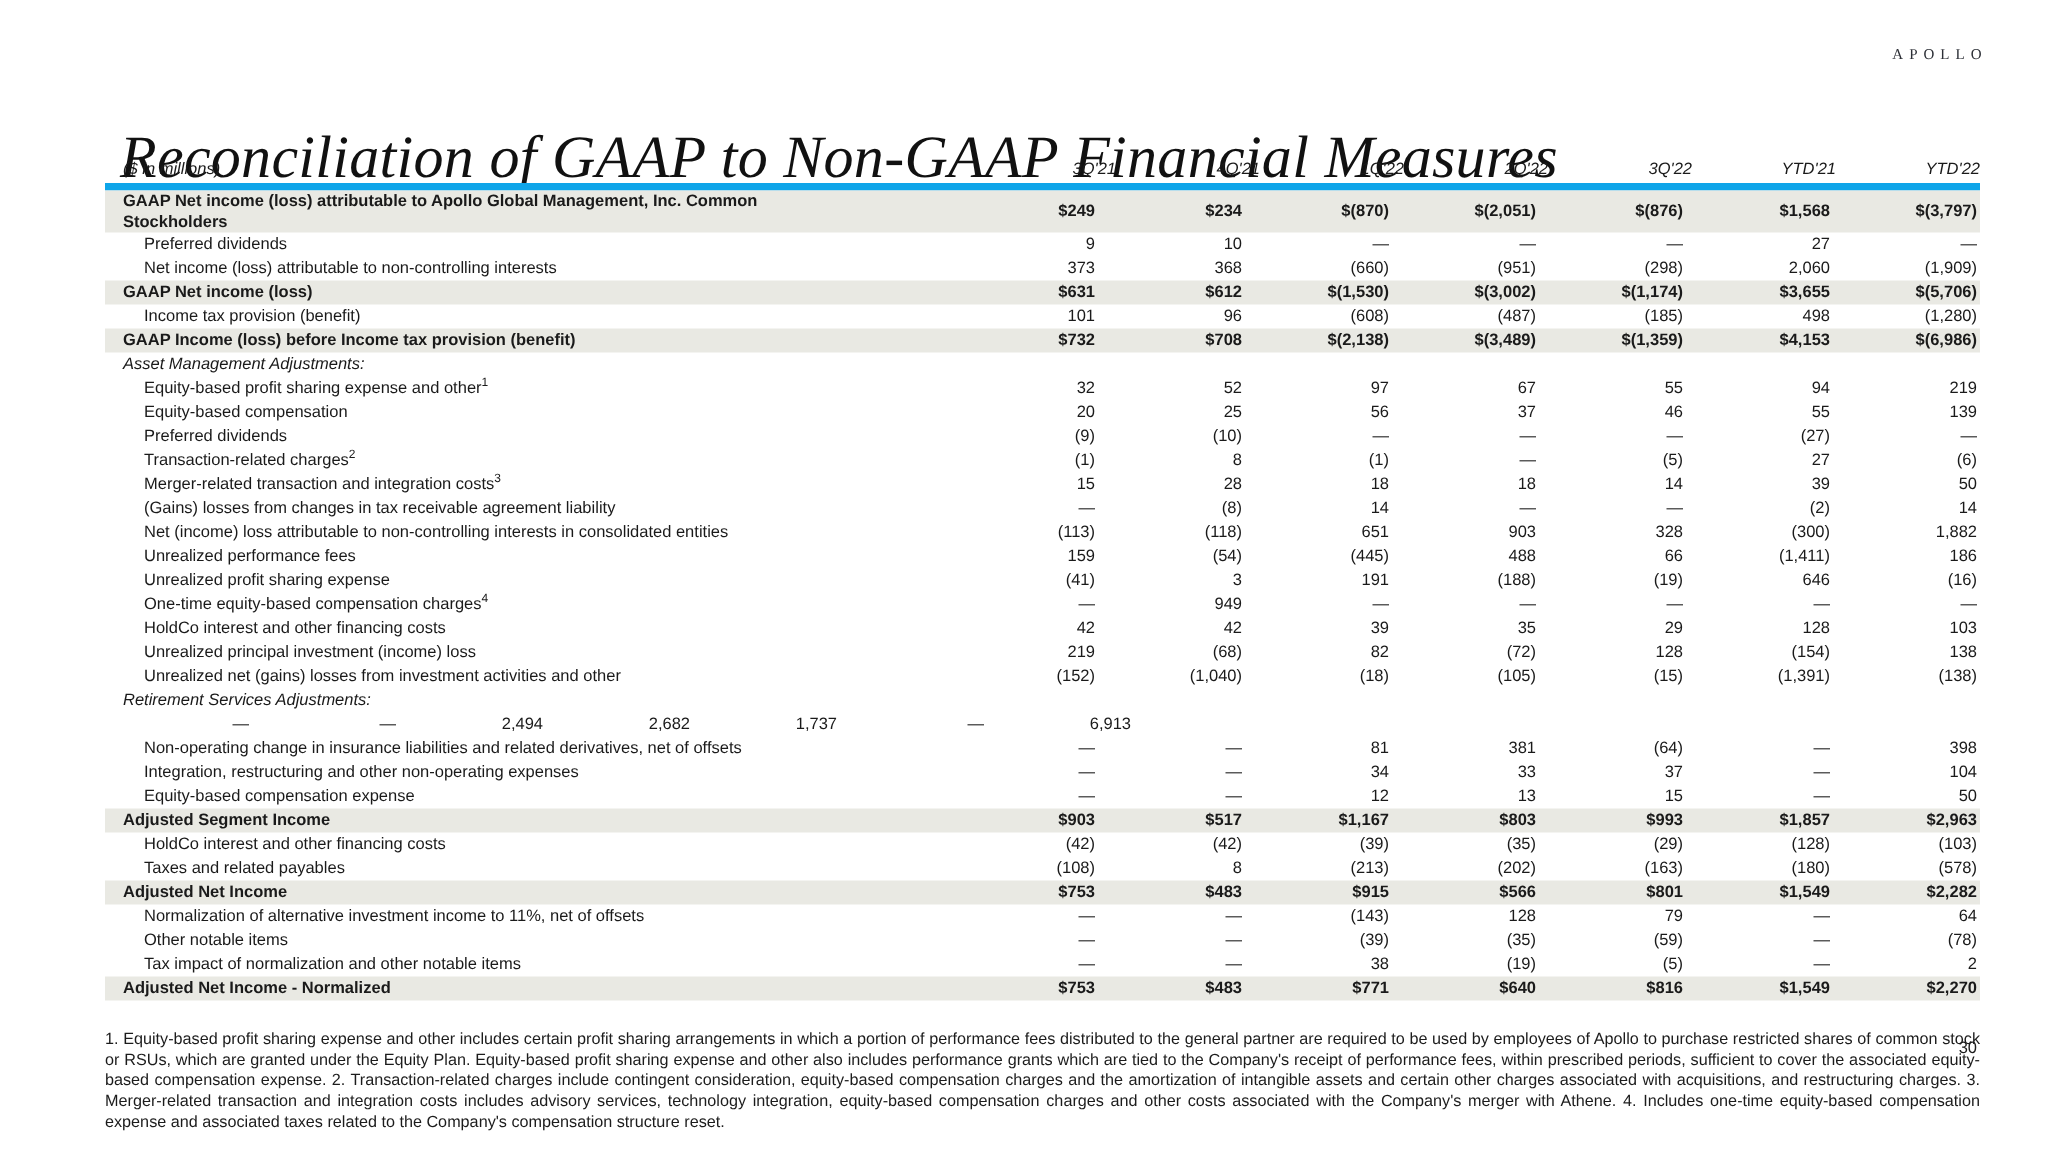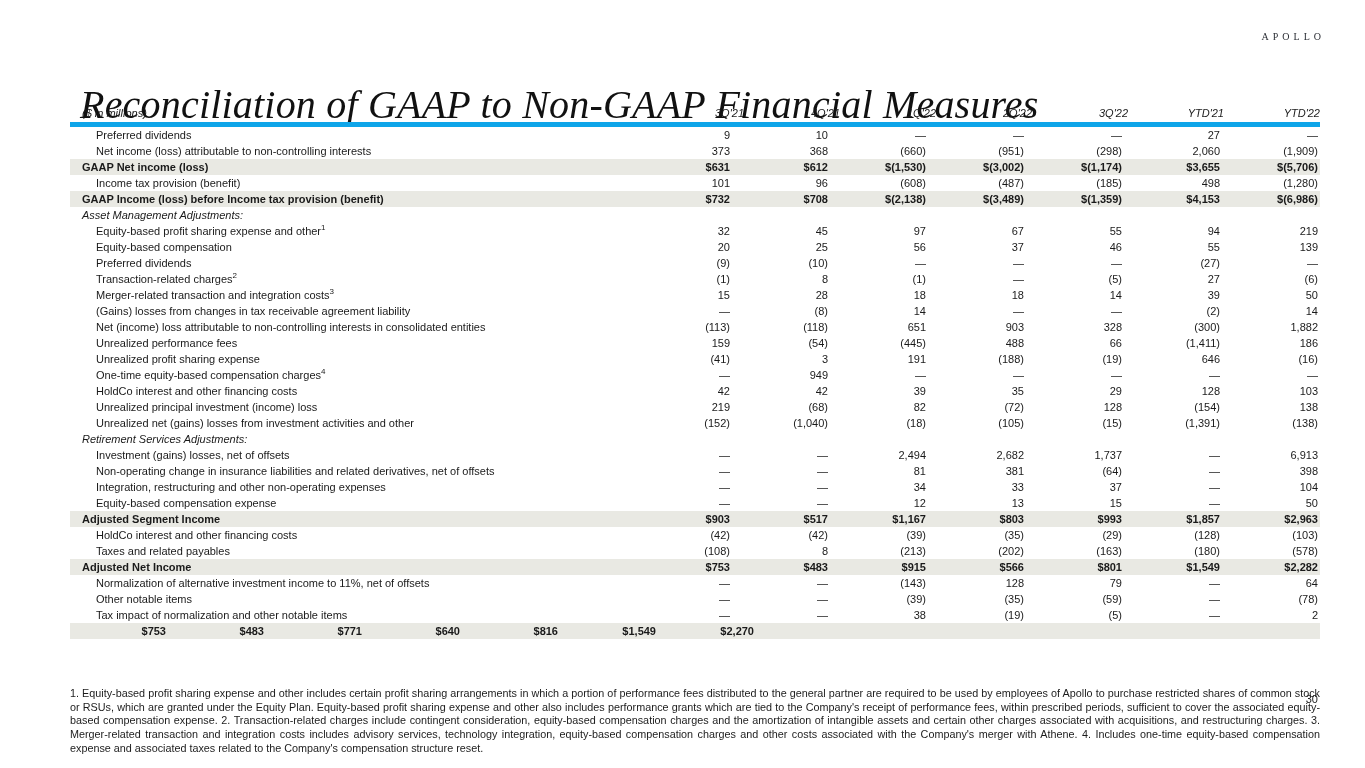--- a/index.html
+++ b/index.html
@@ -55,20 +55,30 @@
     <div class="frow head">
       <div class="flabel">($ in millions)</div>
       <div class="fcol colhead">3Q'21</div>
       <div class="fcol colhead">4Q'21</div>
       <div class="fcol colhead">1Q'22</div>
       <div class="fcol colhead">2Q'22</div>
       <div class="fcol colhead">3Q'22</div>
       <div class="fcol colhead">YTD'21</div>
       <div class="fcol colhead">YTD'22</div>
     </div>
+    <div class="frow total">
+      <div class="flabel">GAAP Net income (loss) attributable to Apollo Global Management, Inc. Common Stockholders</div>
+      <div class="fcol">$249</div>
+      <div class="fcol">$234</div>
+      <div class="fcol">$(870)</div>
+      <div class="fcol">$(2,051)</div>
+      <div class="fcol">$(876)</div>
+      <div class="fcol">$1,568</div>
+      <div class="fcol">$(3,797)</div>
+    </div>
     <div class="frow item">
       <div class="flabel">Preferred dividends</div>
       <div class="fcol">9</div>
       <div class="fcol">10</div>
       <div class="fcol">—</div>
       <div class="fcol">—</div>
       <div class="fcol">—</div>
       <div class="fcol">27</div>
       <div class="fcol">—</div>
     </div>
@@ -111,21 +121,21 @@
       <div class="fcol">$(1,359)</div>
       <div class="fcol">$4,153</div>
       <div class="fcol">$(6,986)</div>
     </div>
     <div class="frow section">
       <div class="flabel">Asset Management Adjustments:</div>
     </div>
     <div class="frow item">
       <div class="flabel">Equity-based profit sharing expense and other<span class="sup">1</span></div>
       <div class="fcol">32</div>
-      <div class="fcol">45</div>
+      <div class="fcol">52</div>
       <div class="fcol">97</div>
       <div class="fcol">67</div>
       <div class="fcol">55</div>
       <div class="fcol">94</div>
       <div class="fcol">219</div>
     </div>
     <div class="frow item">
       <div class="flabel">Equity-based compensation</div>
       <div class="fcol">20</div>
       <div class="fcol">25</div>
@@ -242,21 +252,20 @@
       <div class="fcol">(18)</div>
       <div class="fcol">(105)</div>
       <div class="fcol">(15)</div>
       <div class="fcol">(1,391)</div>
       <div class="fcol">(138)</div>
     </div>
     <div class="frow section">
       <div class="flabel">Retirement Services Adjustments:</div>
     </div>
     <div class="frow item">
-      <div class="flabel">Investment (gains) losses, net of offsets</div>
       <div class="fcol">—</div>
       <div class="fcol">—</div>
       <div class="fcol">2,494</div>
       <div class="fcol">2,682</div>
       <div class="fcol">1,737</div>
       <div class="fcol">—</div>
       <div class="fcol">6,913</div>
     </div>
     <div class="frow item">
       <div class="flabel">Non-operating change in insurance liabilities and related derivatives, net of offsets</div>
@@ -352,20 +361,21 @@
       <div class="flabel">Tax impact of normalization and other notable items</div>
       <div class="fcol">—</div>
       <div class="fcol">—</div>
       <div class="fcol">38</div>
       <div class="fcol">(19)</div>
       <div class="fcol">(5)</div>
       <div class="fcol">—</div>
       <div class="fcol">2</div>
     </div>
     <div class="frow total">
+      <div class="flabel">Adjusted Net Income - Normalized</div>
       <div class="fcol">$753</div>
       <div class="fcol">$483</div>
       <div class="fcol">$771</div>
       <div class="fcol">$640</div>
       <div class="fcol">$816</div>
       <div class="fcol">$1,549</div>
       <div class="fcol">$2,270</div>
     </div>
   </div>
 

